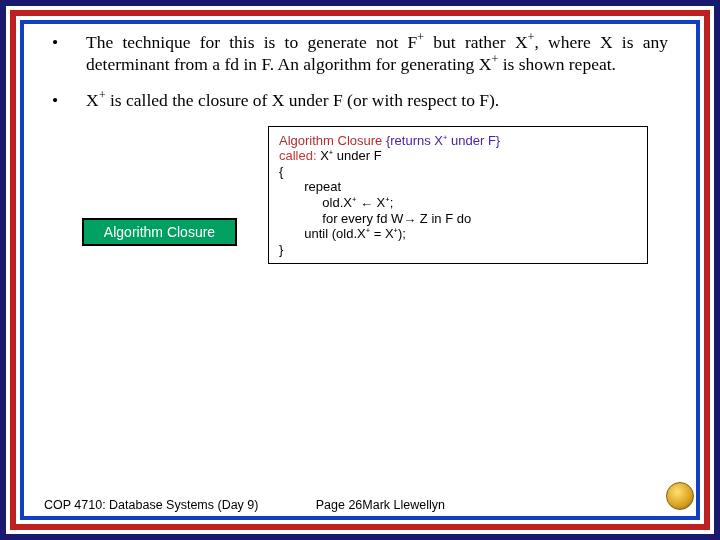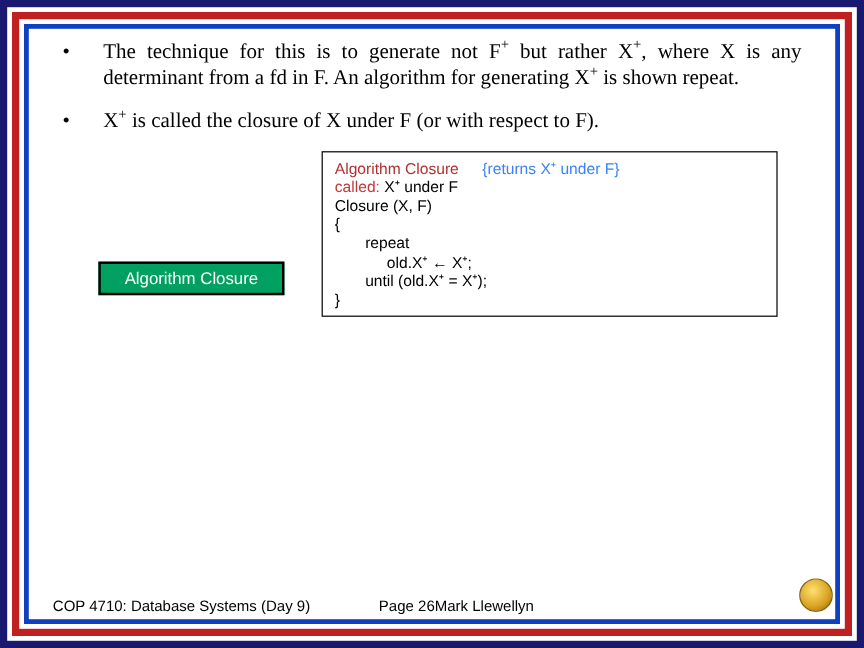--- a/index.html
+++ b/index.html
@@ -69,21 +69,21 @@
     top: 0;
     width: 380px;
     border: 1.5px solid #000;
     background: #fff;
     padding: 6px 10px 6px 10px;
     font-family: "Arial Narrow", Arial, sans-serif;
     font-size: 13px;
     line-height: 1.2;
   }
   .algo-box .hdr-name { color: #b03030; }
-  .algo-box .hdr-comment { color: #3b82f6; margin-left: 16px; }
+  .algo-box .hdr-comment { color: #4c1d95; }
   .algo-box .hdr-input { color: #8a7a2a; }
   .algo-box .hdr-output { color: #c03838; }
   .algo-box .line { white-space: pre; color: #000; }
   .footer {
     position: absolute;
     left: 0; right: 0; bottom: 4px;
     display: flex;
     justify-content: space-between;
     align-items: center;
     font-family: Arial, sans-serif;
@@ -126,24 +126,24 @@
             <span>X</span><sup>+</sup><span> is called the closure of X under F (or with respect to F).</span>
           </div>
         </div>
       </div>
 
       <div class="algo-area">
         <div class="algo-label">Algorithm Closure</div>
         <div class="algo-box">
           <div><span class="hdr-name">Algorithm Closure </span><span class="hdr-comment"> {returns X⁺ under F}</span></div>
           <div><span class="hdr-output">called:</span><span> X⁺ under F</span></div>
-          <div class="line">Closure (X, F)</div>
           <div class="line">{</div>
           <div class="line">       repeat</div>
           <div class="line">            old.X⁺ ← X⁺;</div>
+          <div class="line">            for every fd W→ Z in F do</div>
           <div class="line">       until (old.X⁺ = X⁺);</div>
           <div class="line">}</div>
         </div>
       </div>
 
       <div class="footer">
         <div class="footer-left">COP 4710: Database Systems (Day 9)</div>
         <div class="footer-mid">Page 26</div>
         <div class="footer-right">Mark Llewellyn</div>
         <div class="logo"></div>

